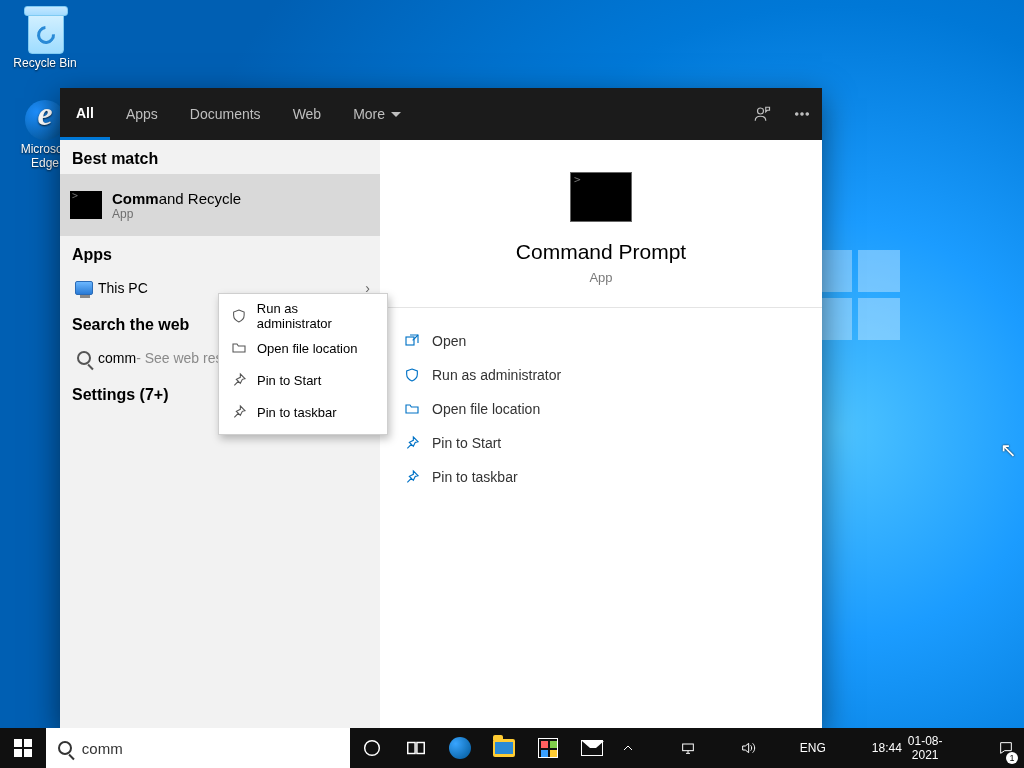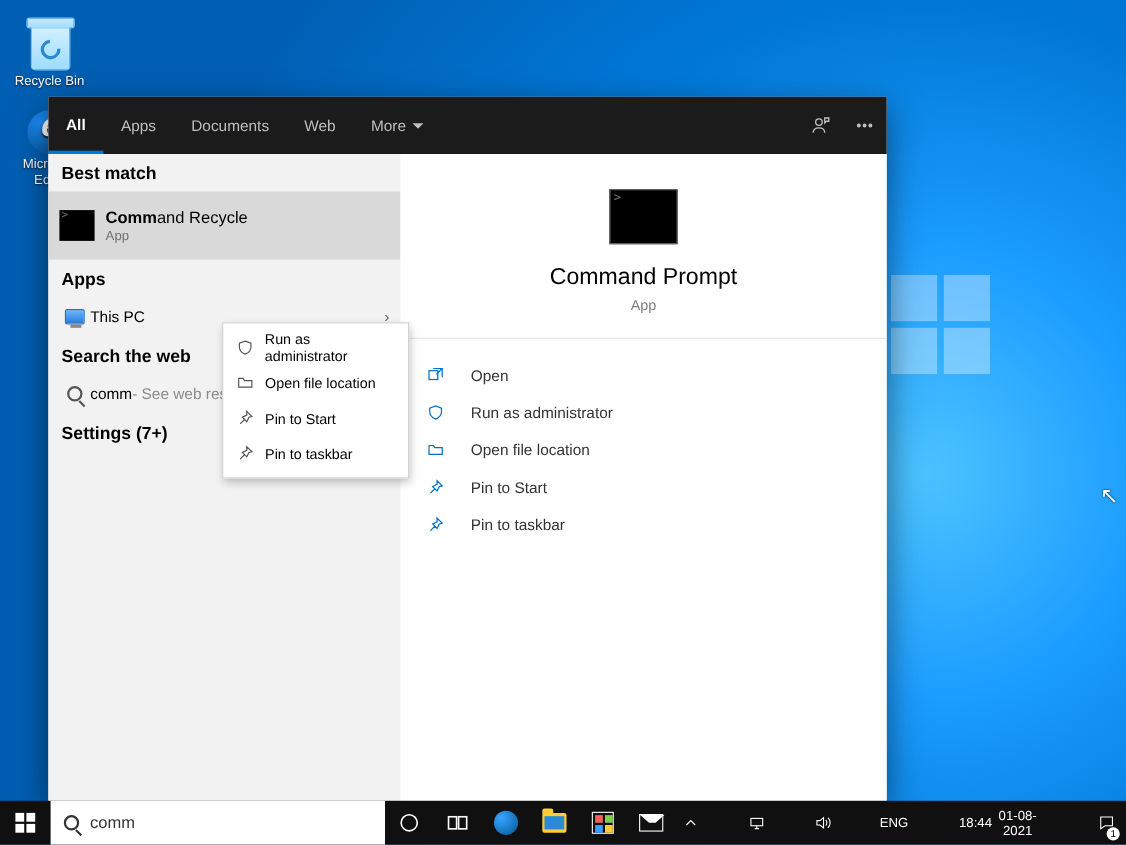--- a/index.html
+++ b/index.html
@@ -7,21 +7,21 @@
 html,body{width:1024px;height:768px;overflow:hidden;}
 body{
   background:
     radial-gradient(circle at 82% 56%, #4dc3ff 0%, #1b9cff 22%, #0078d7 45%, #005fb3 75%);
   position:relative;color:#000;
 }
 
 
 .desktop-icon{position:absolute;width:80px;text-align:center;color:#fff;font-size:12px;
   text-shadow:0 1px 2px rgba(0,0,0,.8);}
-#di-recycle{left:5px;top:16px;}
+#di-recycle{left:5px;top:6px;}
 #di-edge{left:5px;top:100px;}
 .bin{width:42px;height:48px;margin:0 auto 2px;position:relative;}
 .bin::before{content:"";position:absolute;left:4px;top:6px;width:34px;height:40px;
   background:linear-gradient(#d5f1ff,#9edcff);border:1px solid #7fcaf2;border-radius:0 0 4px 4px;}
 .bin::after{content:"";position:absolute;left:0;top:0;width:42px;height:8px;
   background:linear-gradient(#c4e8ff,#a4dcff);border:1px solid #7fcaf2;border-radius:3px;}
 .bin-arrows{position:absolute;left:13px;top:20px;width:18px;height:18px;
   border:3px solid #2a8ad6;border-radius:50%;border-top-color:transparent;transform:rotate(40deg);}
 .edge-icon{width:40px;height:40px;margin:0 auto 2px;border-radius:50%;
   background:radial-gradient(circle at 30% 30%,#1e90ff,#004e8c);position:relative;overflow:hidden;}
@@ -32,21 +32,21 @@
 #wp-logo{position:absolute;left:810px;top:250px;width:90px;height:90px;}
 #wp-logo span{position:absolute;width:42px;height:42px;background:rgba(255,255,255,.35);}
 #wp-logo .a{left:0;top:0;} #wp-logo .b{left:48px;top:0;}
 #wp-logo .c{left:0;top:48px;} #wp-logo .d{left:48px;top:48px;}
 
 
 #cursor{position:absolute;left:1000px;top:438px;font-size:20px;color:#fff;
   text-shadow:0 0 2px #000;}
 
 
-#search-panel{position:absolute;left:44px;top:88px;width:762px;height:640px;
+#search-panel{position:absolute;left:60px;top:88px;width:762px;height:640px;
   background:#f2f2f2;box-shadow:0 10px 30px rgba(0,0,0,.5);}
 #sp-header{height:52px;background:#1b1b1b;display:flex;align-items:center;
   color:#bfbfbf;font-size:14px;}
 .sp-tab{height:52px;padding:0 16px;display:flex;align-items:center;cursor:pointer;}
 .sp-tab.active{color:#fff;border-bottom:3px solid #0078d7;font-weight:bold;}
 .sp-more::after{content:"";display:inline-block;margin-left:6px;border:5px solid transparent;
   border-top-color:#bfbfbf;transform:translateY(3px);}
 #sp-header .spacer{flex:1;}
 .sp-headbtn{width:40px;height:40px;display:flex;align-items:center;justify-content:center;}
 .sp-headbtn svg{width:18px;height:18px;fill:none;stroke:#bfbfbf;stroke-width:1.6;}
@@ -77,21 +77,21 @@
 .ctx-item svg{width:16px;height:16px;fill:none;stroke:#555;stroke-width:1.6;}
 
 
 #sp-right{float:left;width:442px;height:588px;background:#fff;}
 #prev-hero{padding:32px 0 22px;text-align:center;border-bottom:1px solid #e4e4e4;}
 .hero-thumb{width:62px;height:50px;background:#000;margin:0 auto 18px;border:1px solid #666;position:relative;}
 .hero-thumb::before{content:">";position:absolute;left:3px;top:1px;color:#777;font:11px/1 monospace;}
 #prev-hero h2{font-weight:400;font-size:21px;}
 #prev-hero .sub{color:#7a7a7a;font-size:13px;margin-top:6px;}
 .prev-actions{padding:16px 24px;}
-.pa{display:flex;align-items:center;height:34px;font-size:14px;gap:24px;color:#333;}
+.pa{display:flex;align-items:center;height:34px;font-size:14px;gap:12px;color:#333;}
 .pa svg{width:16px;height:16px;fill:none;stroke:#0072c6;stroke-width:1.7;}
 
 
 #taskbar{position:absolute;left:0;bottom:0;width:1024px;height:40px;
   background:#101010;display:flex;align-items:center;color:#fff;font-size:12px;}
 #tb-start{width:48px;height:40px;display:flex;align-items:center;justify-content:center;}
 .winlogo{width:18px;height:18px;display:grid;grid-template:1fr 1fr/1fr 1fr;gap:2px;}
 .winlogo i{background:#fff;}
 #tb-search{width:318px;height:40px;background:#fff;display:flex;align-items:center;
   color:#333;font-size:15px;padding-left:12px;gap:10px;}

